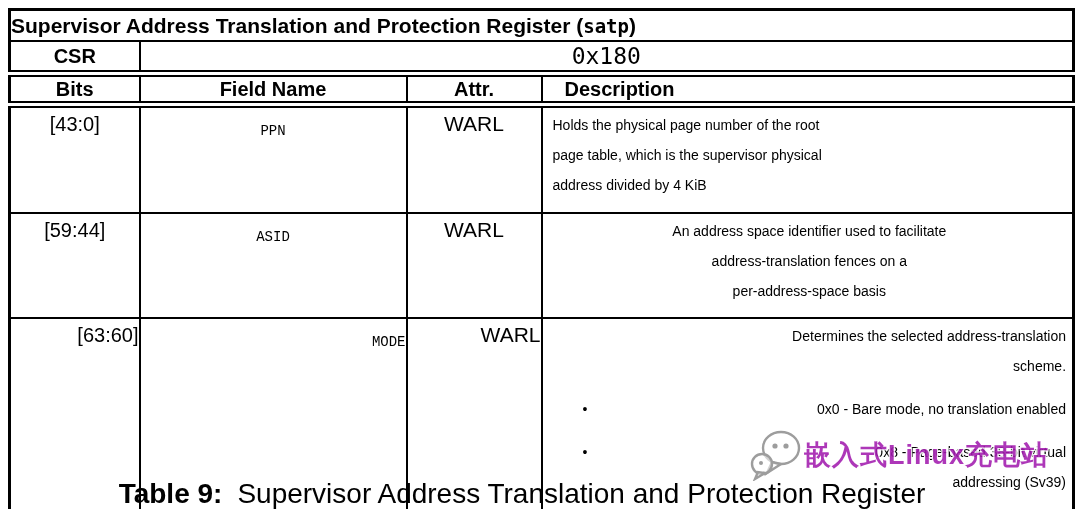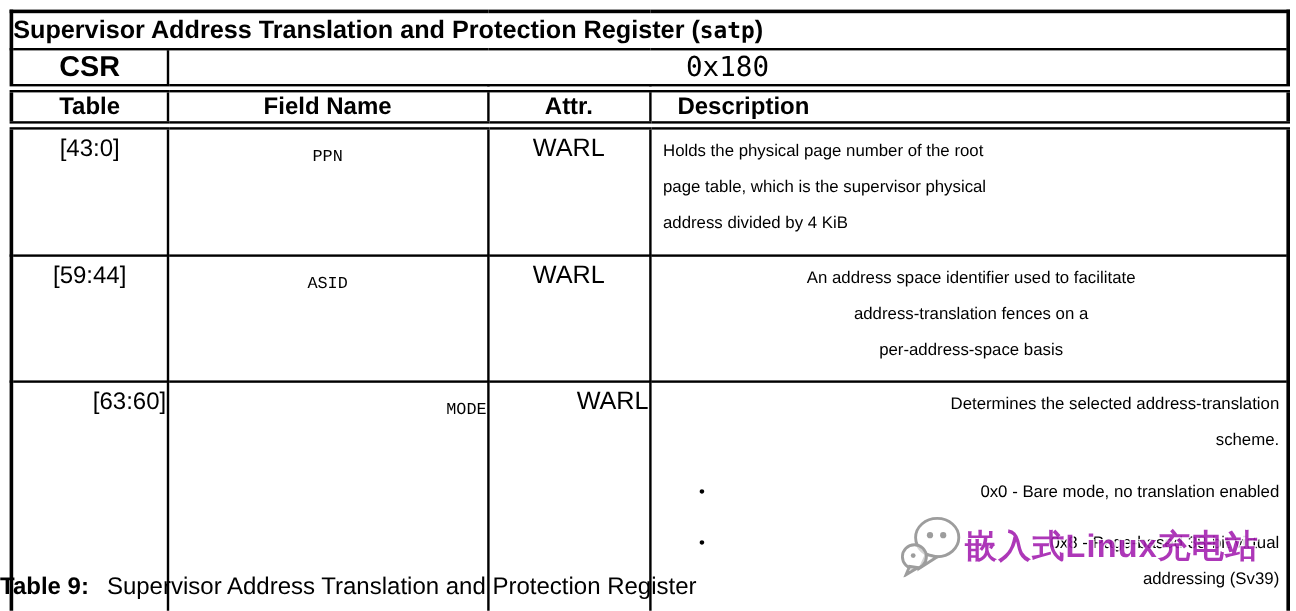--- a/index.html
+++ b/index.html
@@ -39,21 +39,21 @@
     font-weight: bold;
     font-size: 21px;
   }
   .title-register { font-size: 19px; font-weight: bold; }
 
   tr.csr-row td {
     height: 28px;
     vertical-align: middle;
     border-bottom: 7px double #000;
   }
-  .csr-label { text-align: center; font-weight: bold; font-size: 24px; }
+  .csr-label { text-align: center; font-weight: bold; font-size: 20px; }
   .csr-value { text-align: center; font-size: 23px; }
 
   tr.header-row th {
     height: 24px;
     vertical-align: middle;
     font-weight: bold;
     font-size: 20px;
     text-align: center;
     border-bottom: 7px double #000;
   }
@@ -90,21 +90,22 @@
     position: absolute;
     left: 30px;
     top: 0;
   }
 
   .caption {
     position: absolute;
     left: 0;
     top: 478px;
     width: 1044px;
-    font-size: 20px;
+    text-align: center;
+    font-size: 28px;
     white-space: nowrap;
   }
   .caption .cap-label { font-weight: bold; margin-right: 15px; }
 
   .watermark {
     position: absolute;
     left: 748px;
     top: 429px;
     display: flex;
     align-items: center;
@@ -142,21 +143,21 @@
       <tr class="title-row">
     <td colspan="4"><span>Supervisor Address Translation and Protection Register (</span><span class="mono title-register">satp</span><span>)</span></td>
   </tr>
 
   <tr class="csr-row">
     <td class="csr-label">CSR</td>
     <td colspan="3" class="csr-value mono">0x180</td>
   </tr>
 
   <tr class="header-row">
-    <th>Table</th>
+    <th>Bits</th>
     <th>Field Name</th>
     <th>Attr.</th>
     <th class="h-desc">Description</th>
   </tr>
 
   <tr class="row-ppn">
     <td class="cell-bits">[43:0]</td>
     <td class="cell-field mono">PPN</td>
     <td class="cell-attr">WARL</td>
     <td class="cell-desc">

